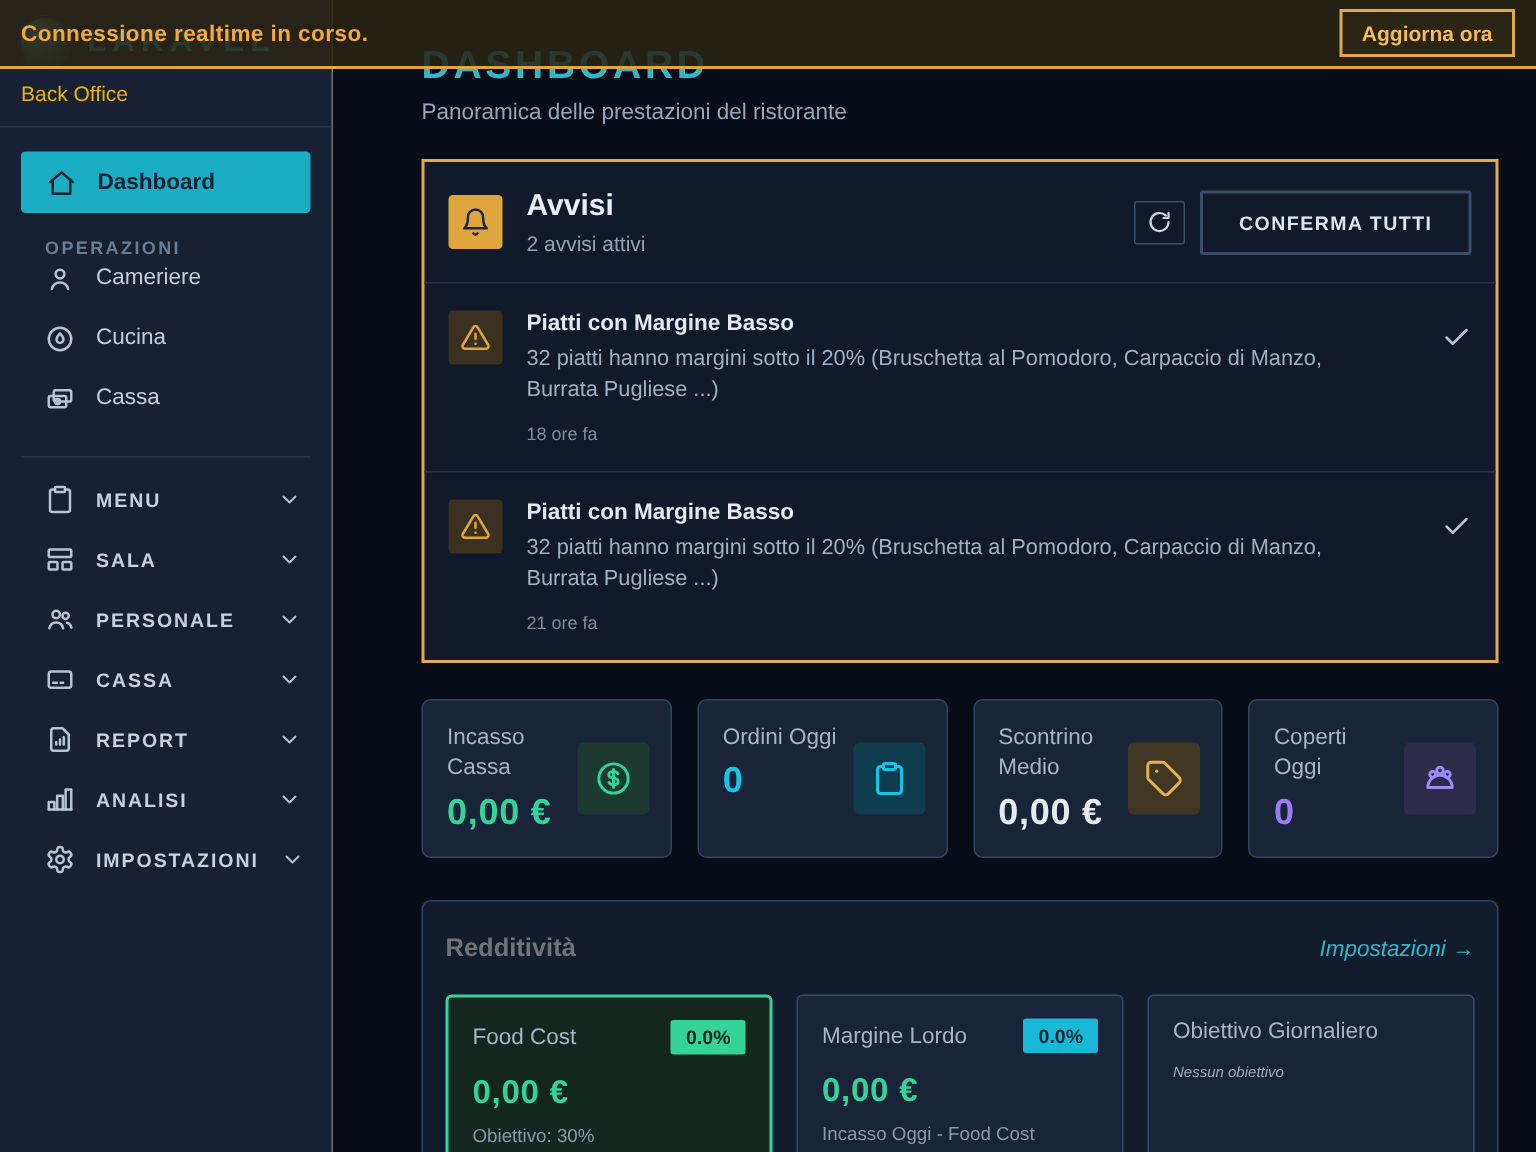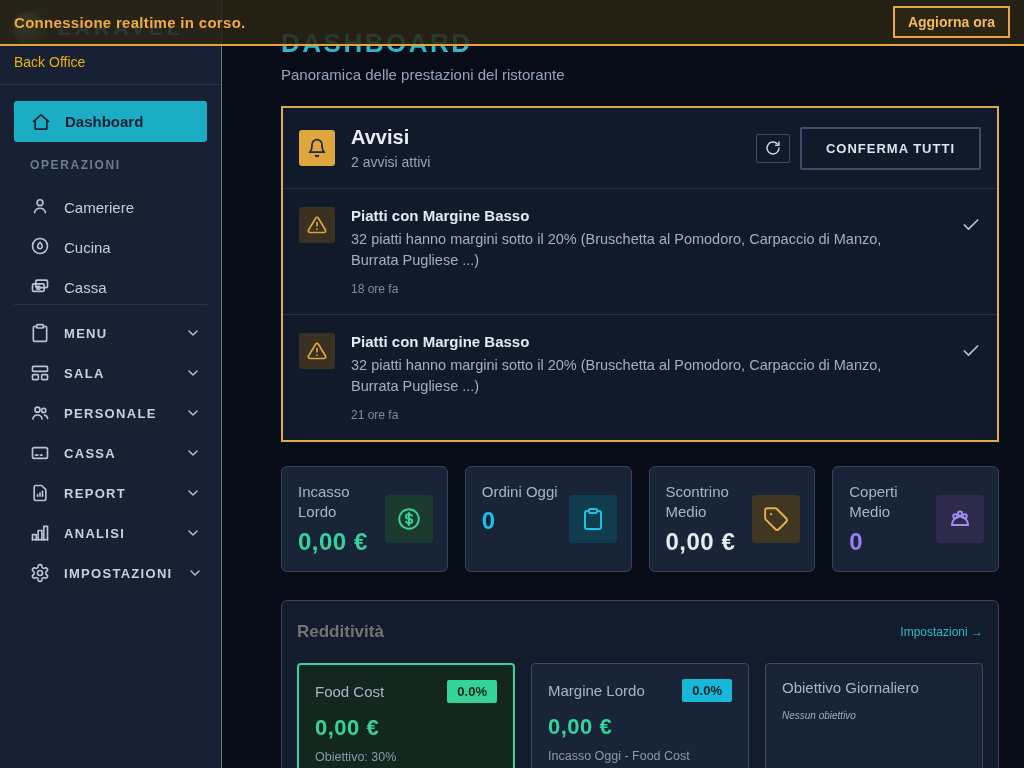--- a/index.html
+++ b/index.html
@@ -24,21 +24,21 @@
   .brand { color:#2eb8c9; font-size:21px; font-weight:800; letter-spacing:4px; }
   .back-office { color:#eab308; font-size:14px; padding:6px 0 14px 14px; }
   .side-divider { border-top:1px solid #263349; margin:0; }
   .nav { padding-top:16px; }
   .nav-active { margin:0 14px; height:41px; background:#1badc4; border-radius:3px;
     display:flex; align-items:center; gap:14px; padding-left:17px; cursor:pointer; }
   .nav-active .lbl { color:#0f2033; font-size:15px; font-weight:700; }
   .nav-active svg { color:#0f2033; }
   .section-label { color:#69embedded; }
   .section-label { color:#6b7c95; font-size:12px; font-weight:700; letter-spacing:1.6px; margin:16px 0 4px 30px; }
-  .nav-item { height:40px; display:flex; align-items:flex-end; gap:14px; padding-left:30px;
+  .nav-item { height:40px; display:flex; align-items:flex-start; gap:14px; padding-left:30px;
     color:#c3cedd; font-size:15px; cursor:pointer; }
   .nav-item svg { color:#b7c3d6; flex:0 0 auto; }
   .group-divider { border-top:1px solid #263349; margin:8px 14px; }
   .nav-group { height:40px; display:flex; align-items:center; gap:14px; padding:0 20px 0 30px;
     color:#c6d1e0; cursor:pointer; }
   .nav-group .glbl { font-size:13px; font-weight:700; letter-spacing:1.3px; flex:1; }
   .nav-group svg { color:#b7c3d6; flex:0 0 auto; }
   .chev { color:#8a9ab2 !important; }
 
   
@@ -81,21 +81,21 @@
   .v-green { color:#34d399; } .b-green { background:#1d3a31; color:#34d399; }
   .v-cyan { color:#19c3e3; } .b-cyan { background:#0f3d4d; color:#19c3e3; }
   .v-white { color:#e6ebf2; } .b-amber { background:#403723; color:#e8b04a; }
   .v-purple { color:#9b7df2; } .b-purple { background:#2e2b4b; color:#9f8df7; }
 
   
   .profit { margin-top:28px; background:#121c2d; border:1px solid #33445f; border-radius:6px;
     padding:21px 15px; }
   .profit-head { display:flex; align-items:center; justify-content:space-between; }
   .profit-title { color:#737373; font-size:17px; font-weight:700; }
-  .profit-link { color:#2eb8c9; font-size:12px; text-decoration:none; cursor:pointer; }
+  .profit-link { color:#2eb8c9; font-size:15px; text-decoration:none; cursor:pointer;font-style:italic; }
   .profit-grid { display:grid; grid-template-columns:repeat(3,1fr); gap:16px; margin-top:21px; }
   .p-card { height:118px; background:#1a2438; border:1px solid #3a4a66; border-radius:4px; padding:15px 16px; }
   .p-card.food { border:2px solid #34d399; background:#14271f; }
   .p-row { display:flex; align-items:center; justify-content:space-between; }
   .p-title { color:#a7b4c8; font-size:15px; }
   .p-badge { font-size:13px; font-weight:700; padding:4px 10px; border-radius:2px; }
   .bd-green { background:#34d399; color:#0d241b; }
   .bd-cyan { background:#17b8d8; color:#07242e; }
   .p-value { color:#34d399; font-size:22px; font-weight:800; margin-top:12px; letter-spacing:.5px; }
   .p-note { color:#8a99af; font-size:12.5px; margin-top:9px; }
@@ -338,21 +338,21 @@
             <svg width="20" height="20" viewBox="0 0 24 24" fill="none" stroke="currentColor" stroke-width="2" stroke-linecap="round" stroke-linejoin="round">
                 <path d="M20 6 9 17l-5-5"></path>
               </svg>
           </span>
         </button>
       </div>
     </section>
 
     <section class="stats">
       <div class="stat-card">
-        <div class="stat-label">Incasso Lordo</div>
+        <div class="stat-label">Incasso Cassa</div>
         <div class="stat-value v-green">0,00 €</div>
         <div class="icon-box b-green">
           <svg width="26" height="26" viewBox="0 0 24 24" fill="none" stroke="currentColor" stroke-width="1.8" stroke-linecap="round" stroke-linejoin="round">
               <circle cx="12" cy="12" r="9"></circle>
               <path d="M12 6.5v11"></path>
               <path d="M14.8 9c-.6-.9-1.6-1.4-2.8-1.4-1.6 0-2.9.85-2.9 2.1s1.3 1.85 2.9 2.05 2.9.8 2.9 2.05-1.3 2.1-2.9 2.1c-1.2 0-2.2-.5-2.8-1.4"></path>
             </svg>
         </div>
       </div>
       <div class="stat-card">
@@ -369,21 +369,21 @@
         <div class="stat-label">Scontrino Medio</div>
         <div class="stat-value v-white">0,00 €</div>
         <div class="icon-box b-amber">
           <svg width="26" height="26" viewBox="0 0 24 24" fill="none" stroke="currentColor" stroke-width="1.8" stroke-linecap="round" stroke-linejoin="round">
               <path d="M12.586 2.586A2 2 0 0 0 11.172 2H4a2 2 0 0 0-2 2v7.172a2 2 0 0 0 .586 1.414l8.704 8.704a2.426 2.426 0 0 0 3.42 0l6.58-6.58a2.426 2.426 0 0 0 0-3.42z"></path>
               <circle cx="7.5" cy="7.5" r="1" fill="currentColor" stroke="none"></circle>
             </svg>
         </div>
       </div>
       <div class="stat-card">
-        <div class="stat-label">Coperti Medio</div>
+        <div class="stat-label">Coperti Oggi</div>
         <div class="stat-value v-purple">0</div>
         <div class="icon-box b-purple">
           <svg width="26" height="26" viewBox="0 0 24 24" fill="none" stroke="currentColor" stroke-width="1.8" stroke-linecap="round" stroke-linejoin="round">
               <circle cx="7.5" cy="9.5" r="1.8"></circle>
               <circle cx="16.5" cy="9.5" r="1.8"></circle>
               <circle cx="12" cy="7" r="2"></circle>
               <path d="M4.5 17.5a7.5 7.5 0 0 1 15 0z"></path>
             </svg>
         </div>
       </div>

